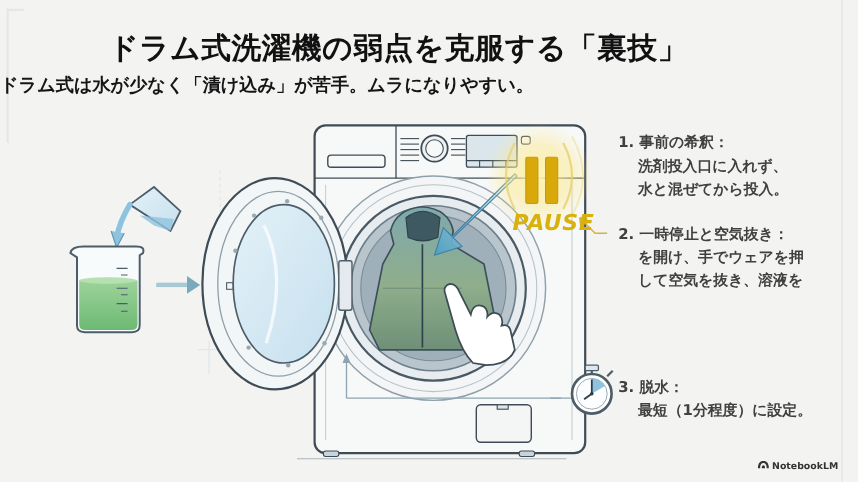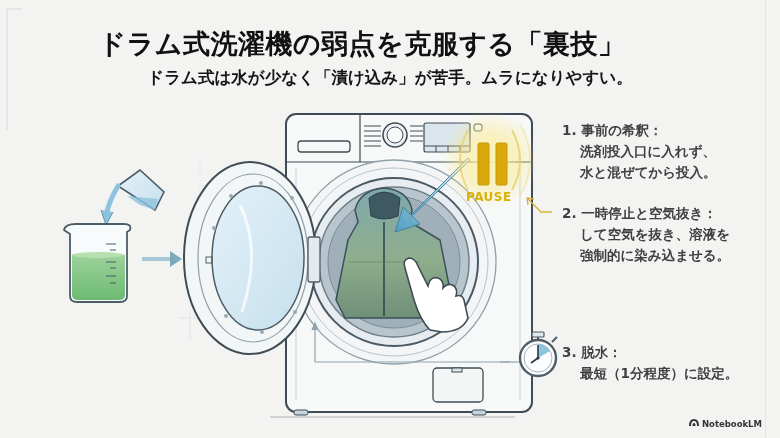--- a/index.html
+++ b/index.html
@@ -1,29 +1,29 @@
 <!DOCTYPE html>
 <html><head>
 <meta charset="utf-8">
 <style>
   html, body { margin:0; padding:0; }
   body { width:780px; height:438px; background:#f3f3f2; overflow:hidden; position:relative;
          font-family:"DejaVu Sans","Liberation Sans",sans-serif; color:#141414; }
   .frame-corner { position:absolute; left:6px; top:8px; width:14px; height:120px; border-left:2px solid #e6e6e6; border-top:2px solid #e6e6e6; }
   .right-rule { position:absolute; right:14px; top:0; height:438px; width:1px; background:#e2e2e2; }
   .title { position:absolute; left:0; width:724px; top:26px; text-align:center; font-size:27px; font-weight:bold; letter-spacing:0.5px; color:#111; }
-  .subtitle { position:absolute; left:0; width:780px; top:67px; text-align:center; font-size:16.5px; font-weight:bold; color:#151515; }
+  .subtitle { position:absolute; left:0; width:780px; top:67px; font-size:16.5px; font-weight:bold; color:#151515; }
   .scene { position:absolute; left:0; top:0; width:780px; height:438px; }
   .step { position:absolute; font-weight:bold; font-size:13.5px; line-height:21px; color:#404040; }
   .step .head { display:block; }
   .step .body { display:block; padding-left:18px; }
   #step1 { left:562px; top:120px; }
   #step2 { left:562px; top:203px; }
   #step3 { left:562px; top:342px; }
-  .pause-label { position:absolute; left:466px; top:190px; font-size:12px; font-weight:bold; color:#d8b10a; letter-spacing:0.5px; }
+  .pause-label { position:absolute; left:466px; top:190px; font-size:20px; font-weight:bold; color:#d8b10a; letter-spacing:0.5px;font-style:italic; }
   .brand { position:absolute; right:18px; bottom:9px; font-size:8.5px; font-weight:bold; color:#333; display:flex; gap:3px; }
 </style>
 </head>
 <body>
 
 <div class="frame-corner"></div>
 <div class="right-rule"></div>
 
 <div class="title">ドラム式洗濯機の弱点を克服する「裏技」</div>
 <div class="subtitle">ドラム式は水が少なく「漬け込み」が苦手。ムラになりやすい。</div>
@@ -199,22 +199,22 @@
 <div class="pause-label">PAUSE</div>
 
 <div class="step" id="step1">
   <span class="head"><span>1.</span> <span>事前の希釈：</span></span>
   <span class="body">洗剤投入口に入れず、</span>
   <span class="body">水と混ぜてから投入。</span>
 </div>
 
 <div class="step" id="step2">
   <span class="head"><span>2.</span> <span>一時停止と空気抜き：</span></span>
+  <span class="body">を開け、手でウェアを押</span>
   <span class="body">して空気を抜き、溶液を</span>
-  <span class="body">強制的に染み込ませる。</span>
 </div>
 
 <div class="step" id="step3">
   <span class="head"><span>3.</span> <span>脱水：</span></span>
   <span class="body">最短（1分程度）に設定。</span>
 </div>
 
 <div class="brand">
   <svg width="10" height="7" viewBox="0 0 10 7">
     <path d="M0 7 Q0 0 5 0 Q10 0 10 7 L8 7 Q8 2 5 2 Q2 2 2 7 Z" fill="#333"></path>

